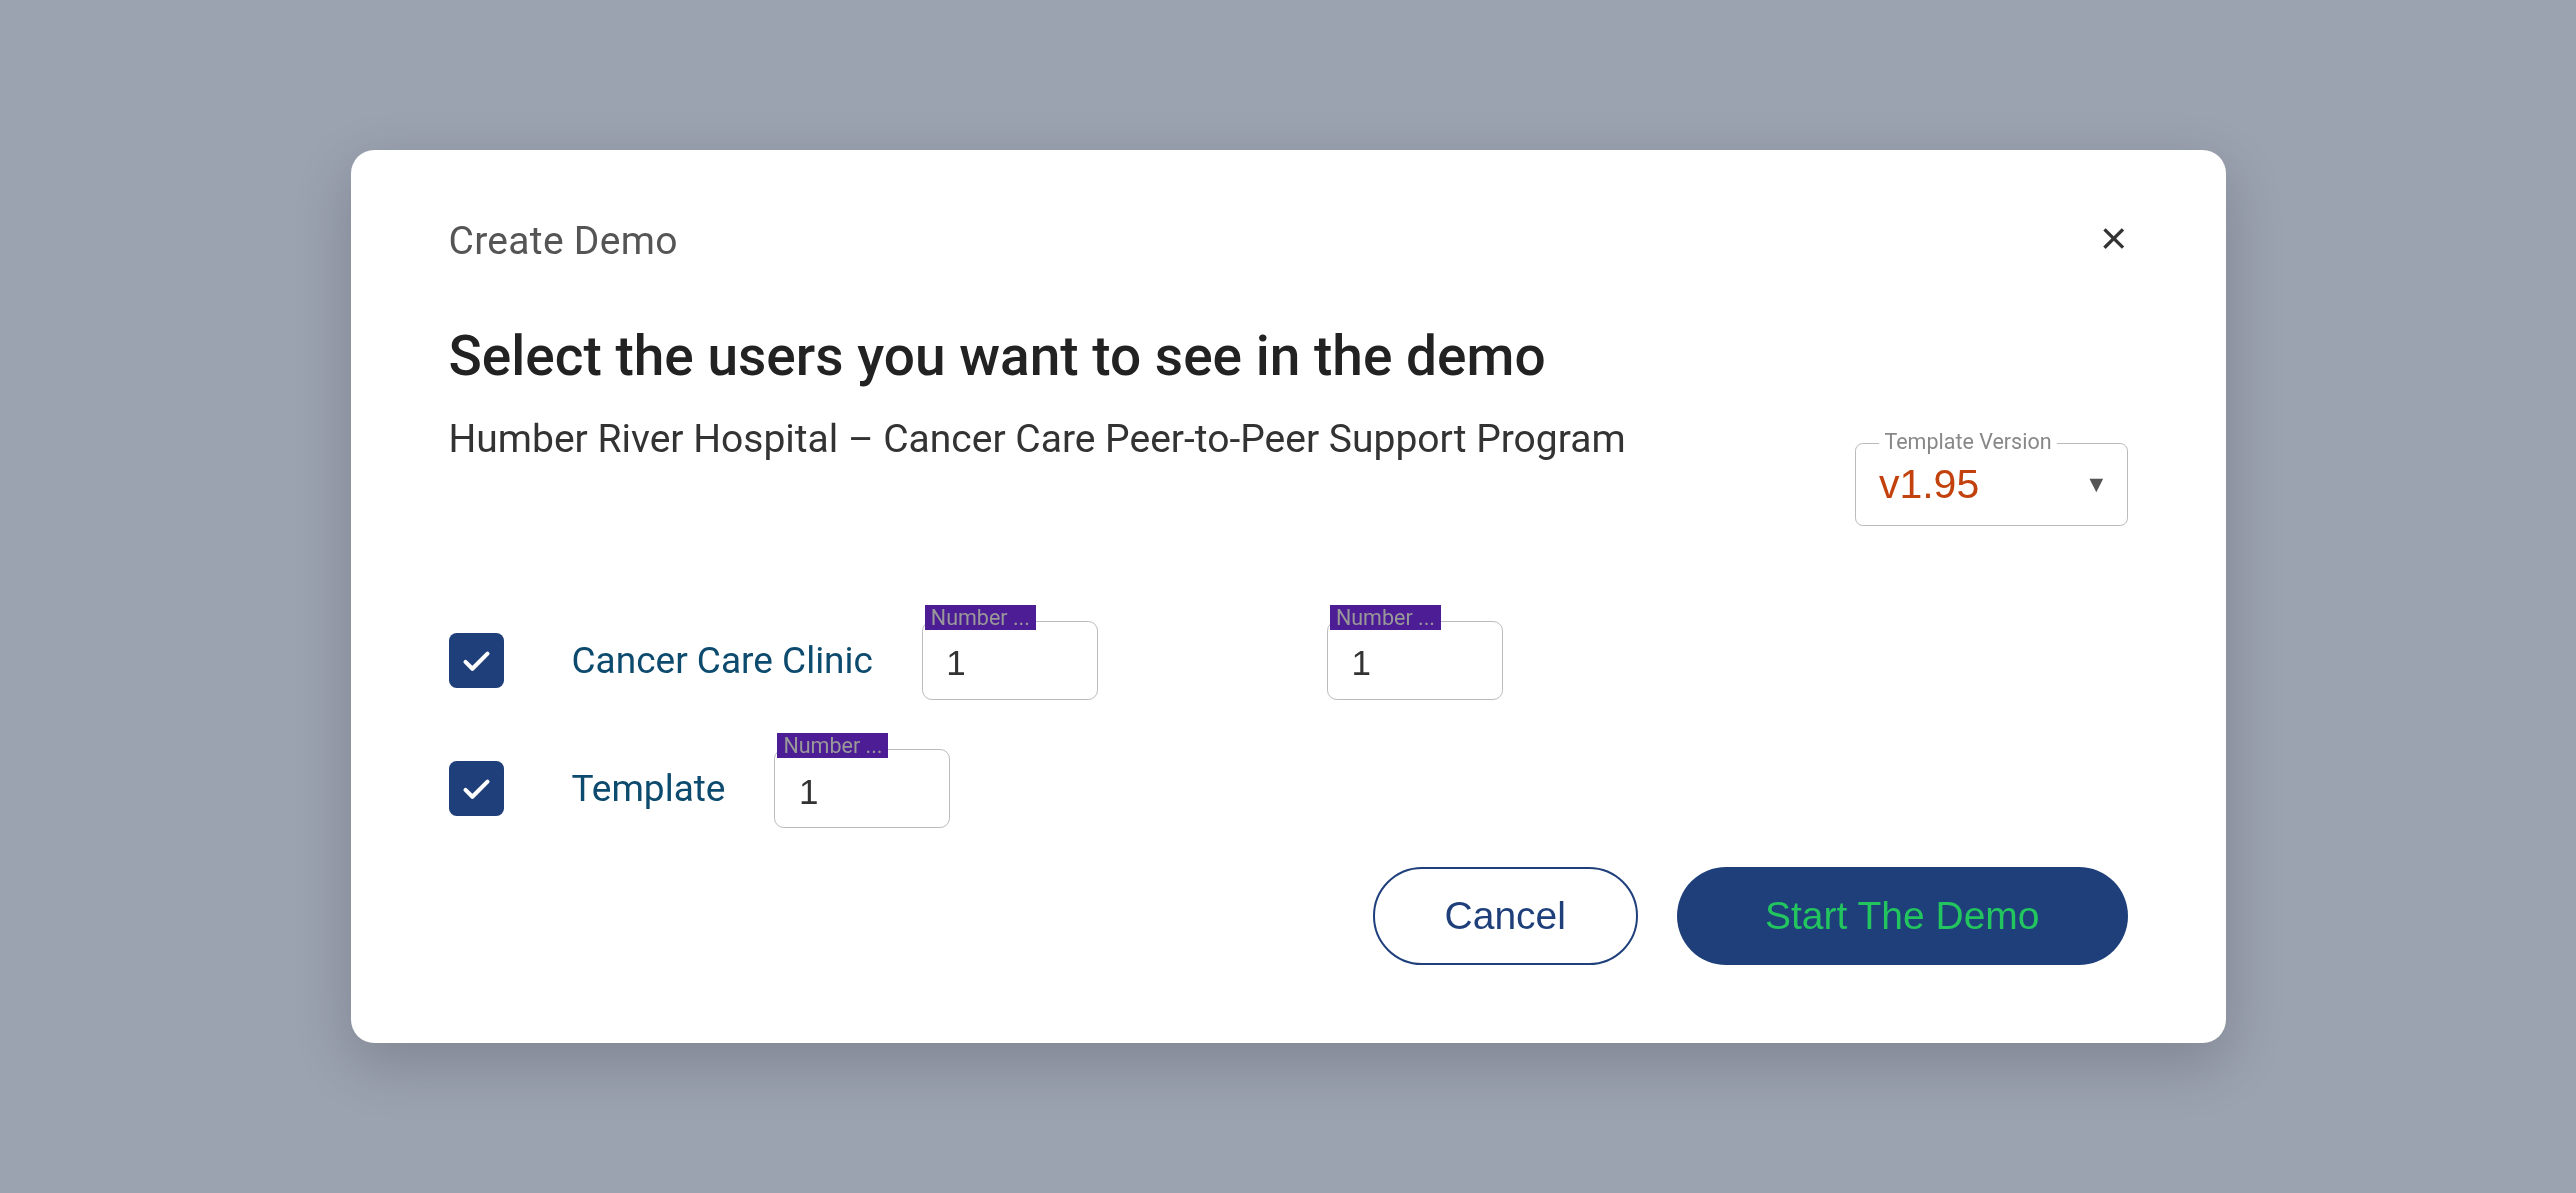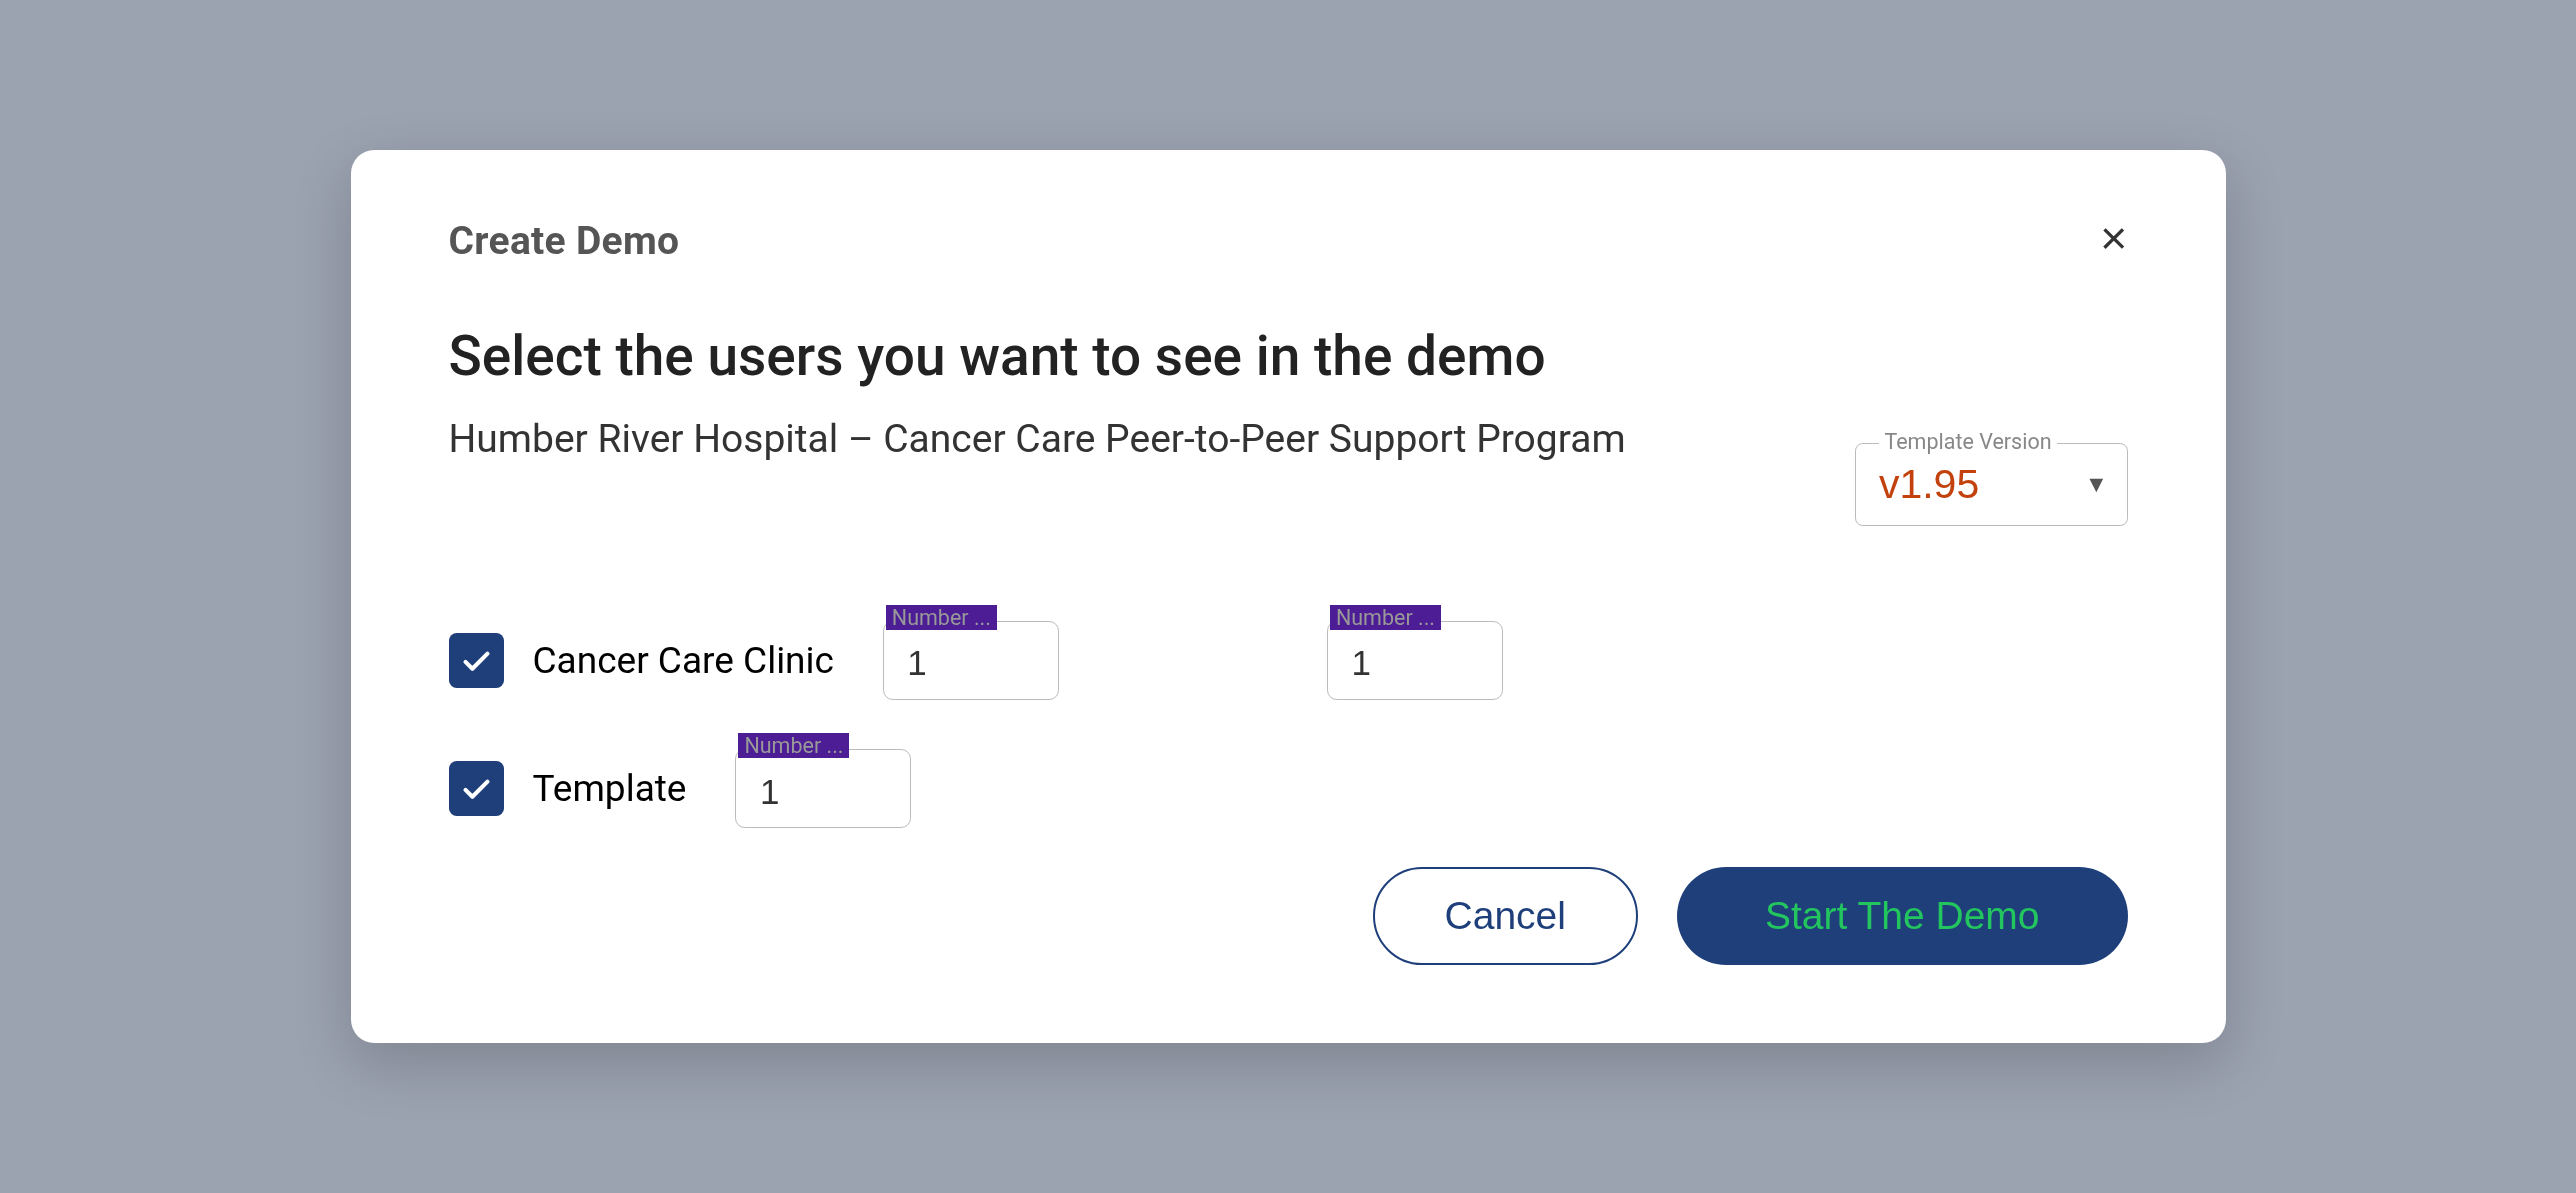--- a/index.html
+++ b/index.html
@@ -39,21 +39,21 @@
 
     .modal-header {
       display: flex;
       justify-content: space-between;
       align-items: flex-start;
       margin-bottom: 59px;
     }
 
     .modal-title {
       font-size: 39px;
-      font-weight: 700;
+      font-weight: 400;
       color: #555;
       letter-spacing: 0.3px;
     }
 
     .close-btn {
       background: none;
       border: none;
       cursor: pointer;
       font-size: 47px;
       color: #333;
@@ -135,21 +135,22 @@
     }
 
     .checkbox svg {
       width: 33px;
       height: 33px;
     }
 
     .user-name {
       font-size: 37px;
       font-weight: 400;
-      color: #000000;
+      color: #0c4a6e;
+      margin-left: 39px;
     }
 
     .modal-footer {
       display: flex;
       justify-content: flex-end;
       align-items: center;
       gap: 39px;
       margin-top: 39px;
     }
 

